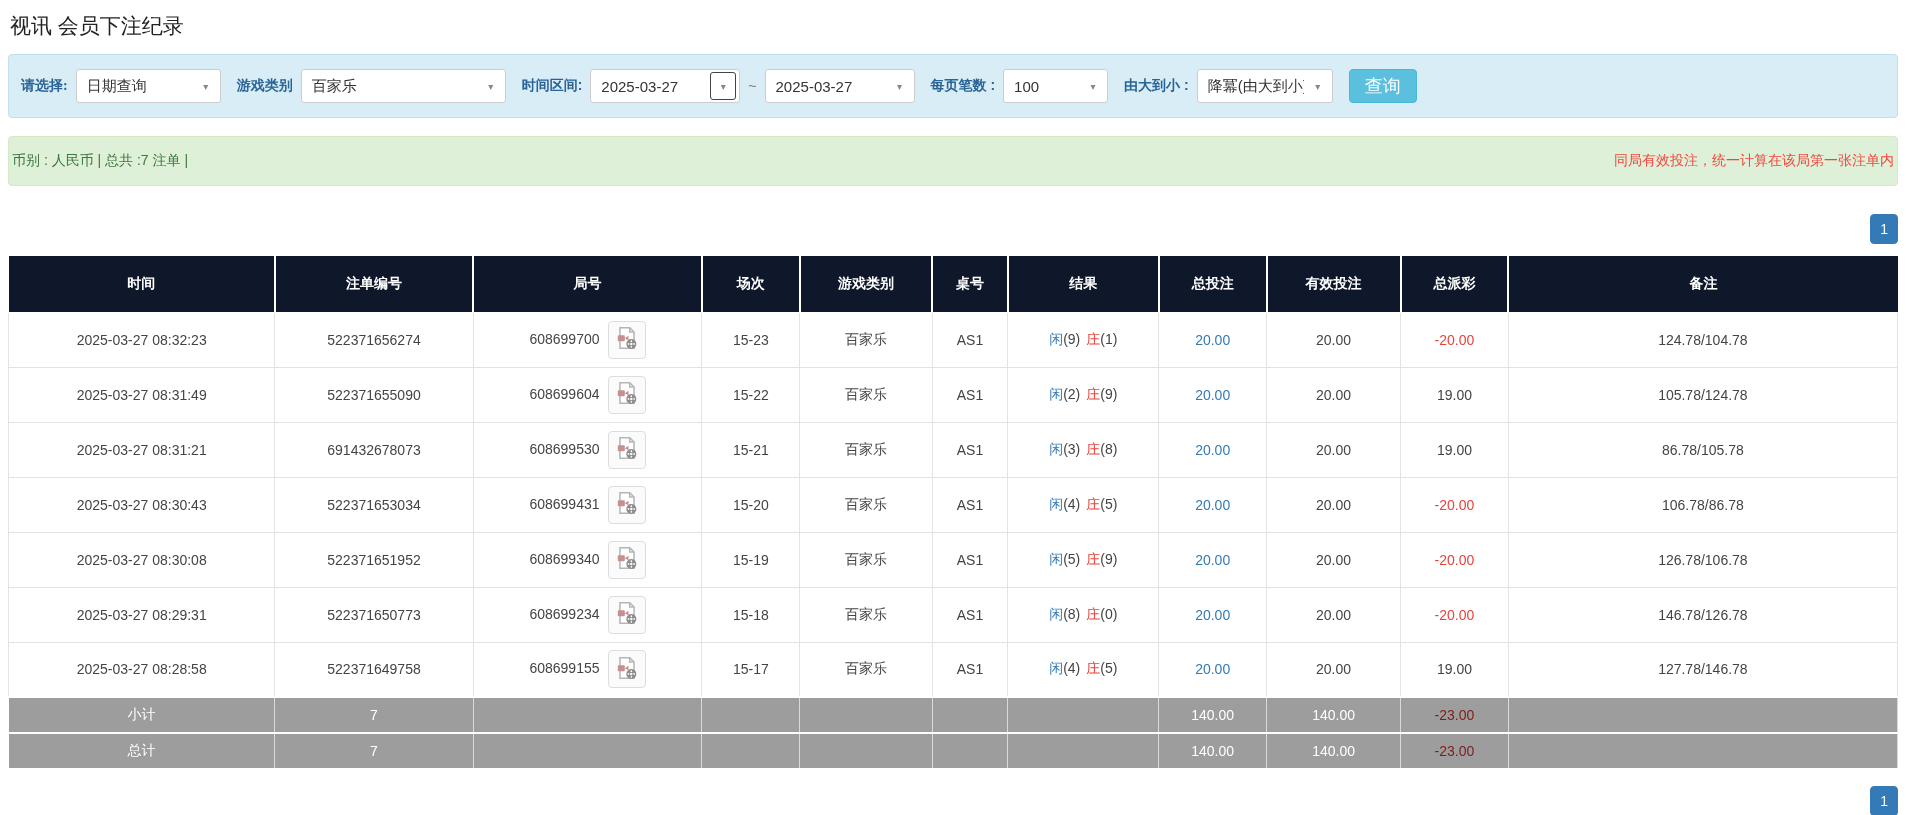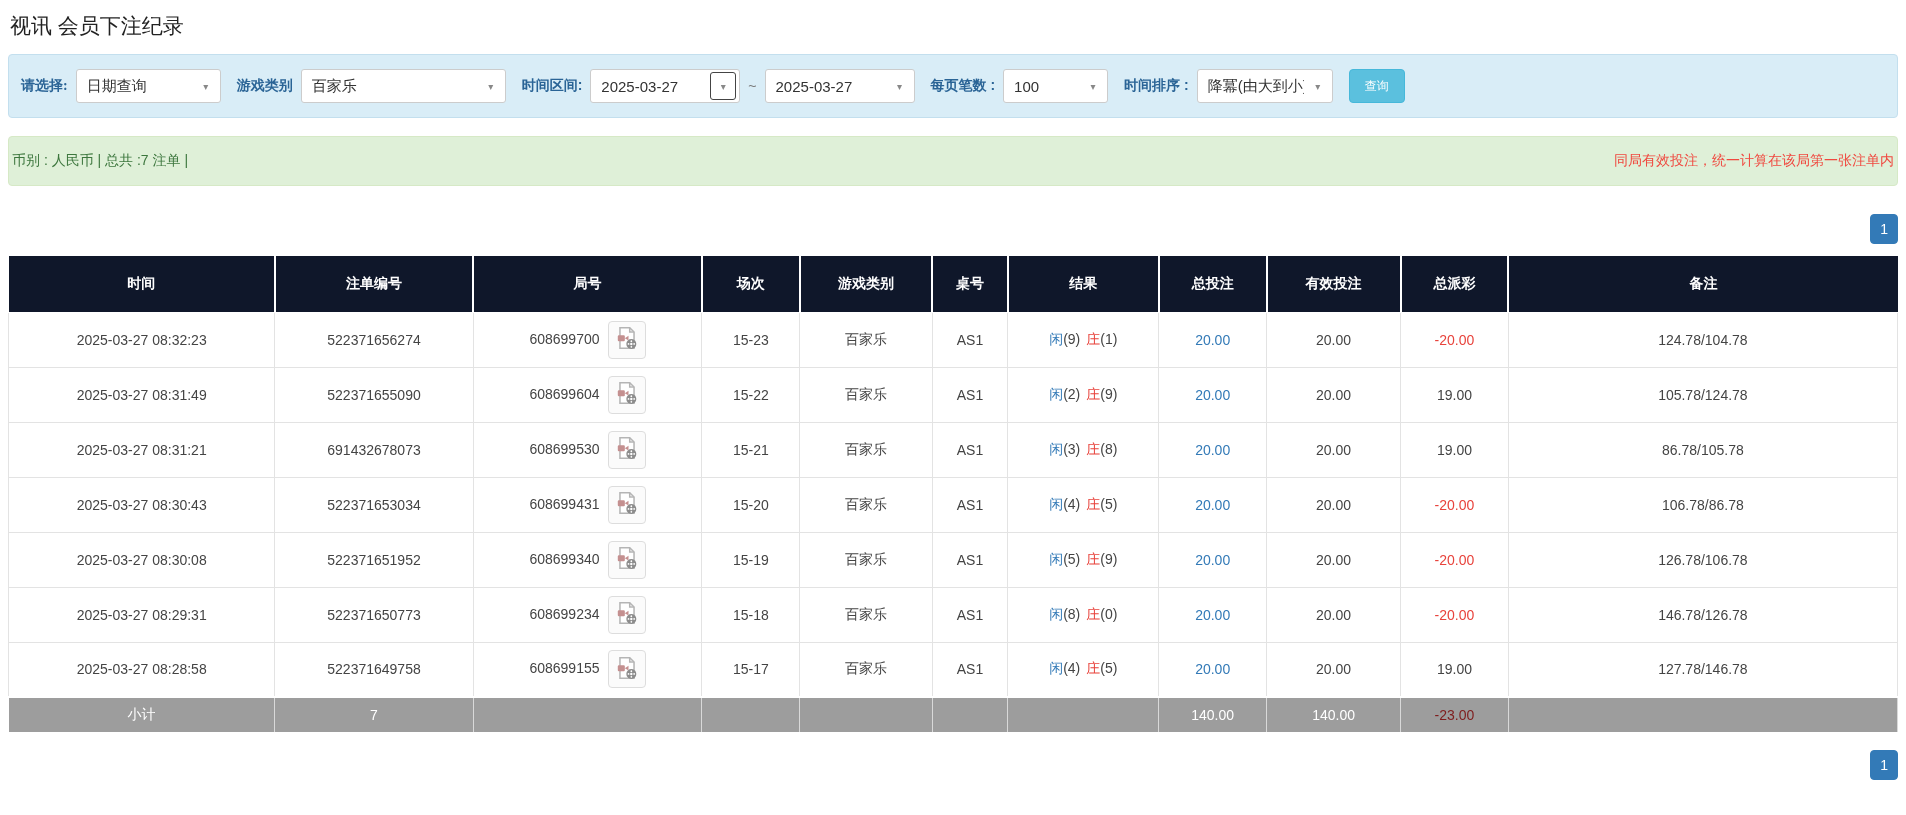--- a/index.html
+++ b/index.html
@@ -20,21 +20,21 @@
   .f-label:first-child { margin-left:2px;font-family:Liberation Serif, serif; }
   .select {
     display:flex; align-items:center; background:#fff;
     border:1px solid #ccc; border-radius:3px; height:34px; cursor:pointer;
   }
   .select .val { flex:1; padding:0 10px; font-size:15px; color:#333; overflow:hidden; }
   .select .arrow { width:28px; color:#888; font-size:10px; display:flex; align-items:center; justify-content:center; }
   .select.focused .arrow { border:1px solid #444; border-radius:3px; width:26px; height:28px; margin-right:3px; }
   .tilde { color:#777; }
   .search-btn {
-    background:#5bc0de; border:1px solid #46b8da; color:#fff; font-size:12px;
+    background:#5bc0de; border:1px solid #46b8da; color:#fff; font-size:18px;
     height:34px; padding:0 15px; border-radius:4px; cursor:pointer; margin-left:8px;
     font-family:inherit;
   }
 
   
   .info-bar {
     display:flex; justify-content:space-between; align-items:center;
     background:#dff0d8; border:1px solid #d6e9c6; border-radius:4px;
     padding:15px 3px; margin-top:18px; font-size:14px;
   }
@@ -107,21 +107,21 @@
     <span class="val">2025-03-27</span>
     <span class="arrow">▾</span>
   </div>
 
   <span class="f-label">每页笔数 :</span>
   <div class="select" style="width:105px">
     <span class="val">100</span>
     <span class="arrow">▾</span>
   </div>
 
-  <span class="f-label">时间排序 :</span>
+  <span class="f-label">由大到小 :</span>
   <div class="select" style="width:136px">
     <span class="val">降冪(由大到小)</span>
     <span class="arrow">▾</span>
   </div>
 
   <button class="search-btn" type="button">查询</button>
 </div>
 
 <div class="info-bar">
   <span class="info-left">币别 : 人民币 | 总共 :7 注单 |</span>
@@ -386,18 +386,31 @@
       <td></td>
         <td></td>
       <td></td>
         <td></td>
       <td></td>
       <td>140.00</td>
       <td>140.00</td>
       <td class="neg-strong">-23.00</td>
       <td></td>
     </tr>
+    <tr>
+      <td>总计</td>
+      <td>7</td>
+      <td></td>
+        <td></td>
+      <td></td>
+        <td></td>
+      <td></td>
+      <td>140.00</td>
+      <td>140.00</td>
+      <td class="neg-strong">-23.00</td>
+      <td></td>
+    </tr>
   </tbody>
 </table>
 
 <div class="pag-row pag-bottom">
   <button class="page-btn" type="button">1</button>
 </div>
 
 </body></html>

